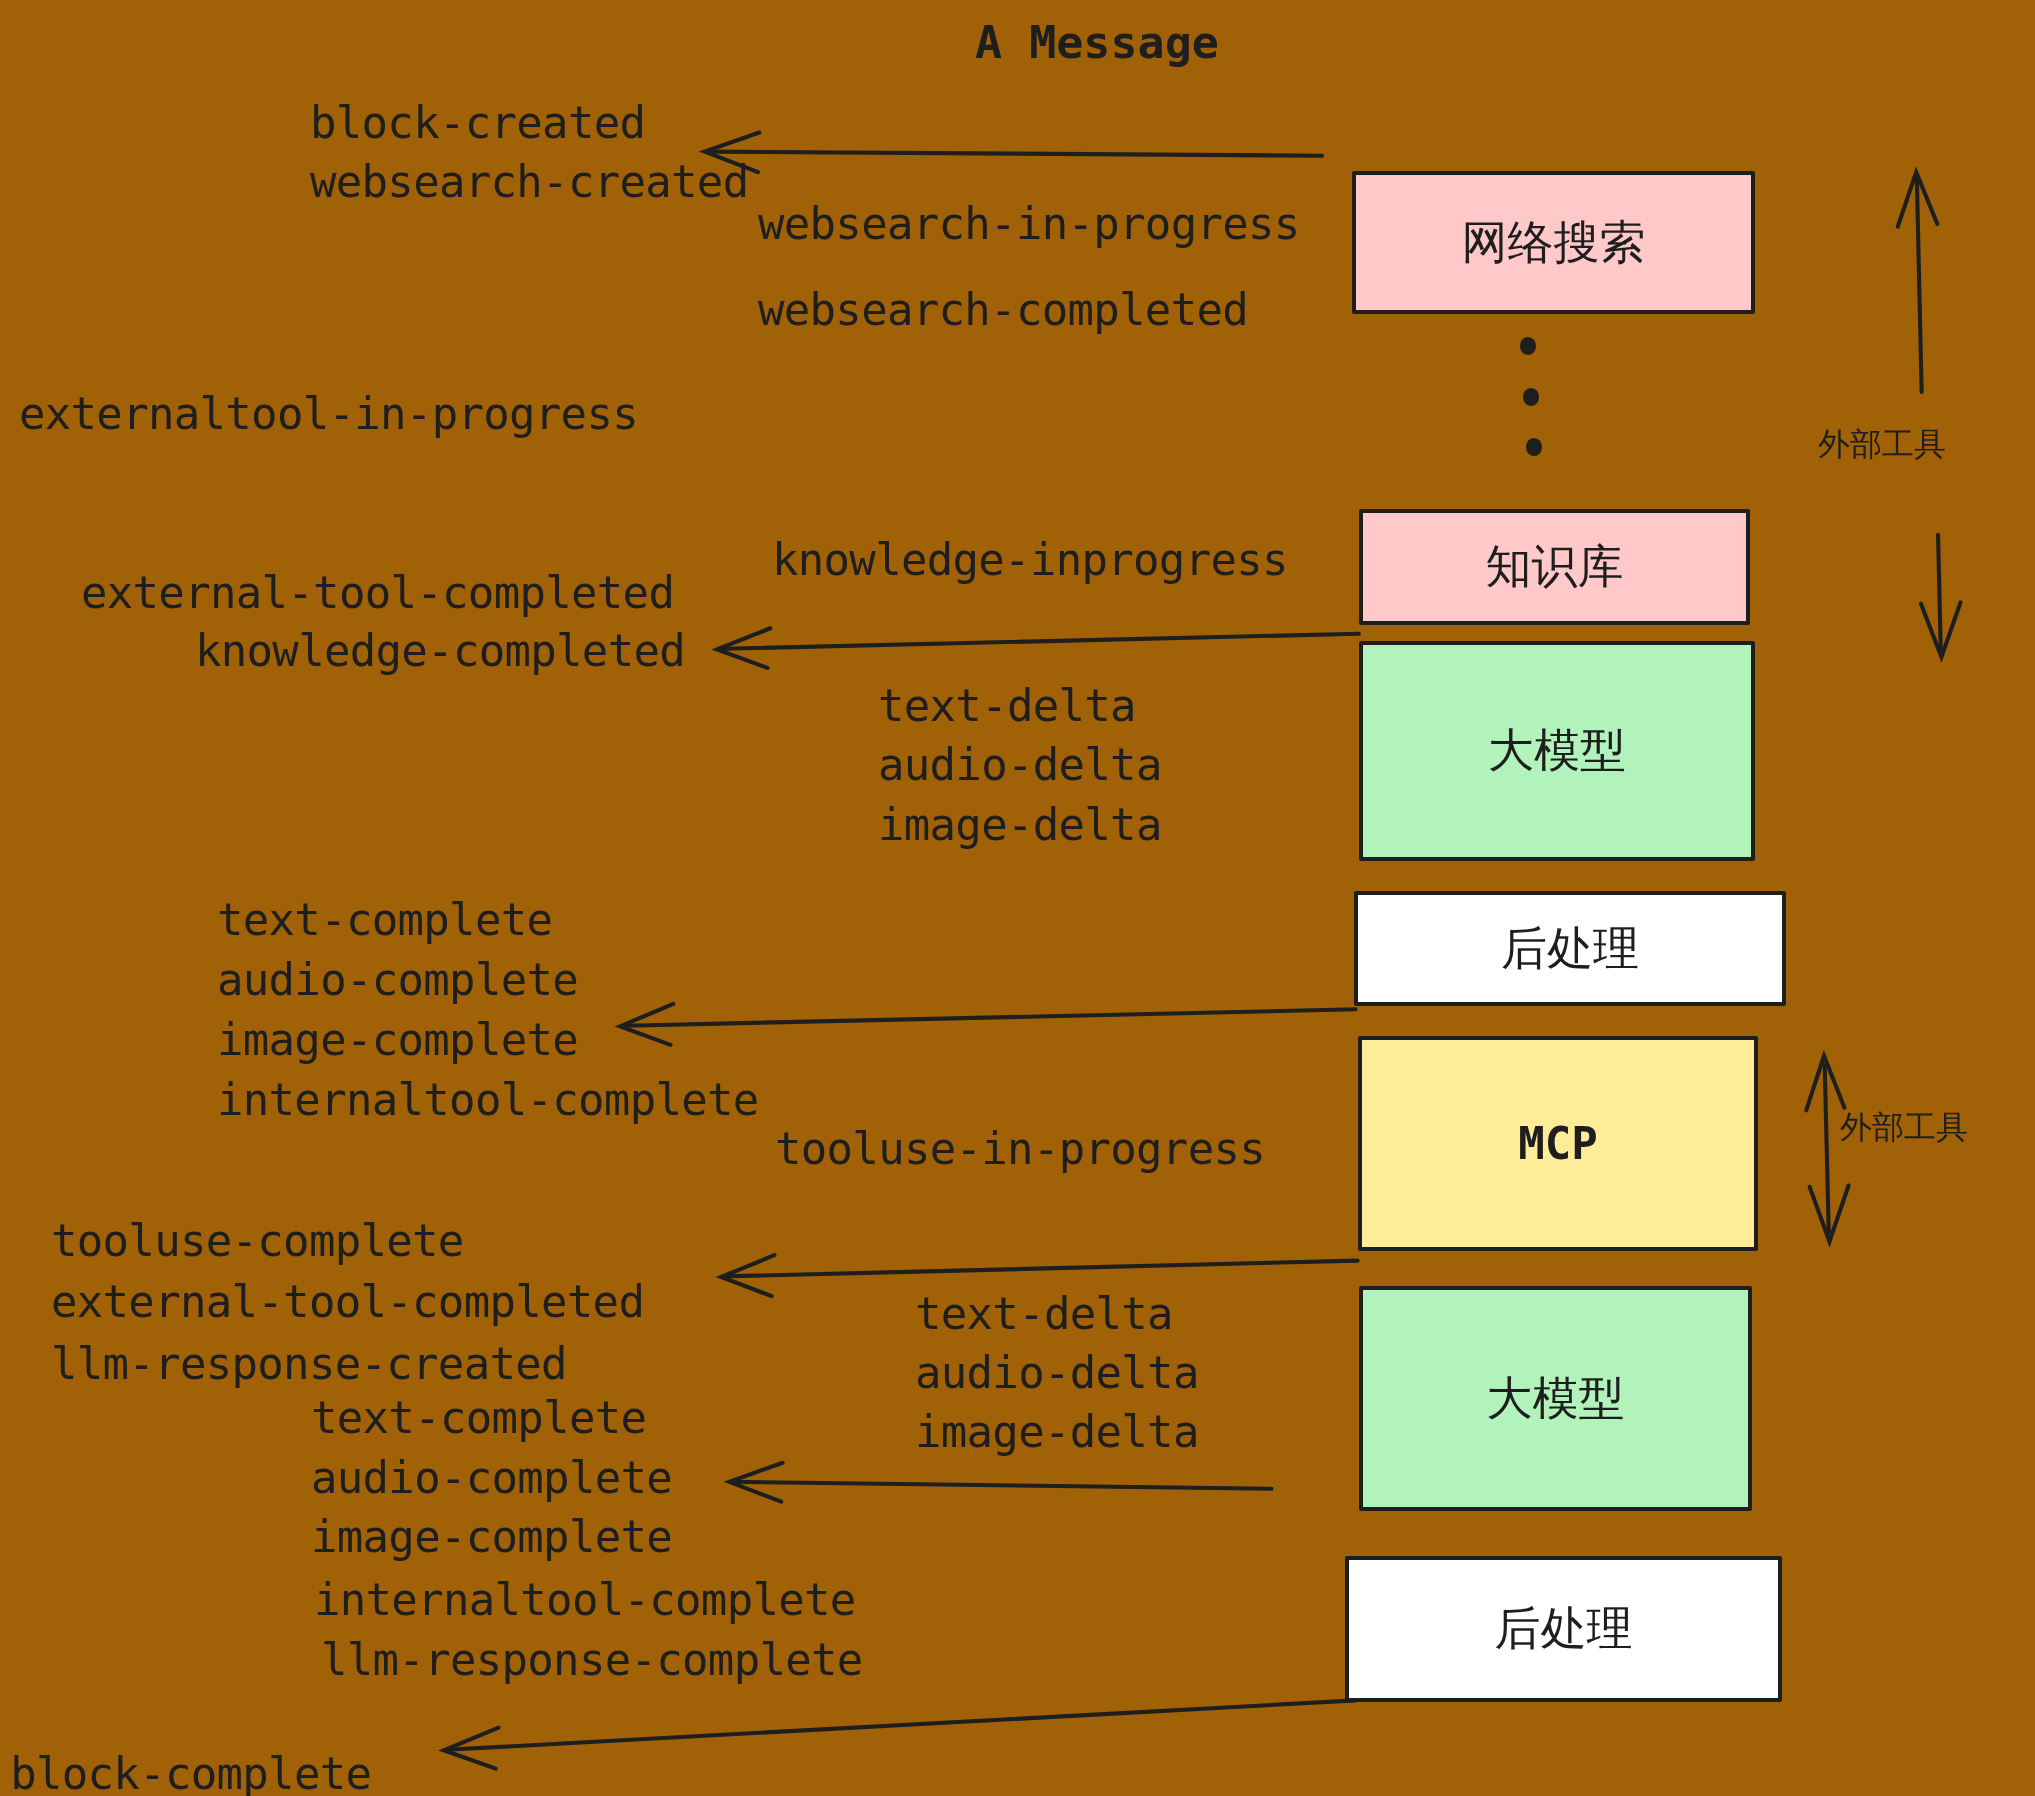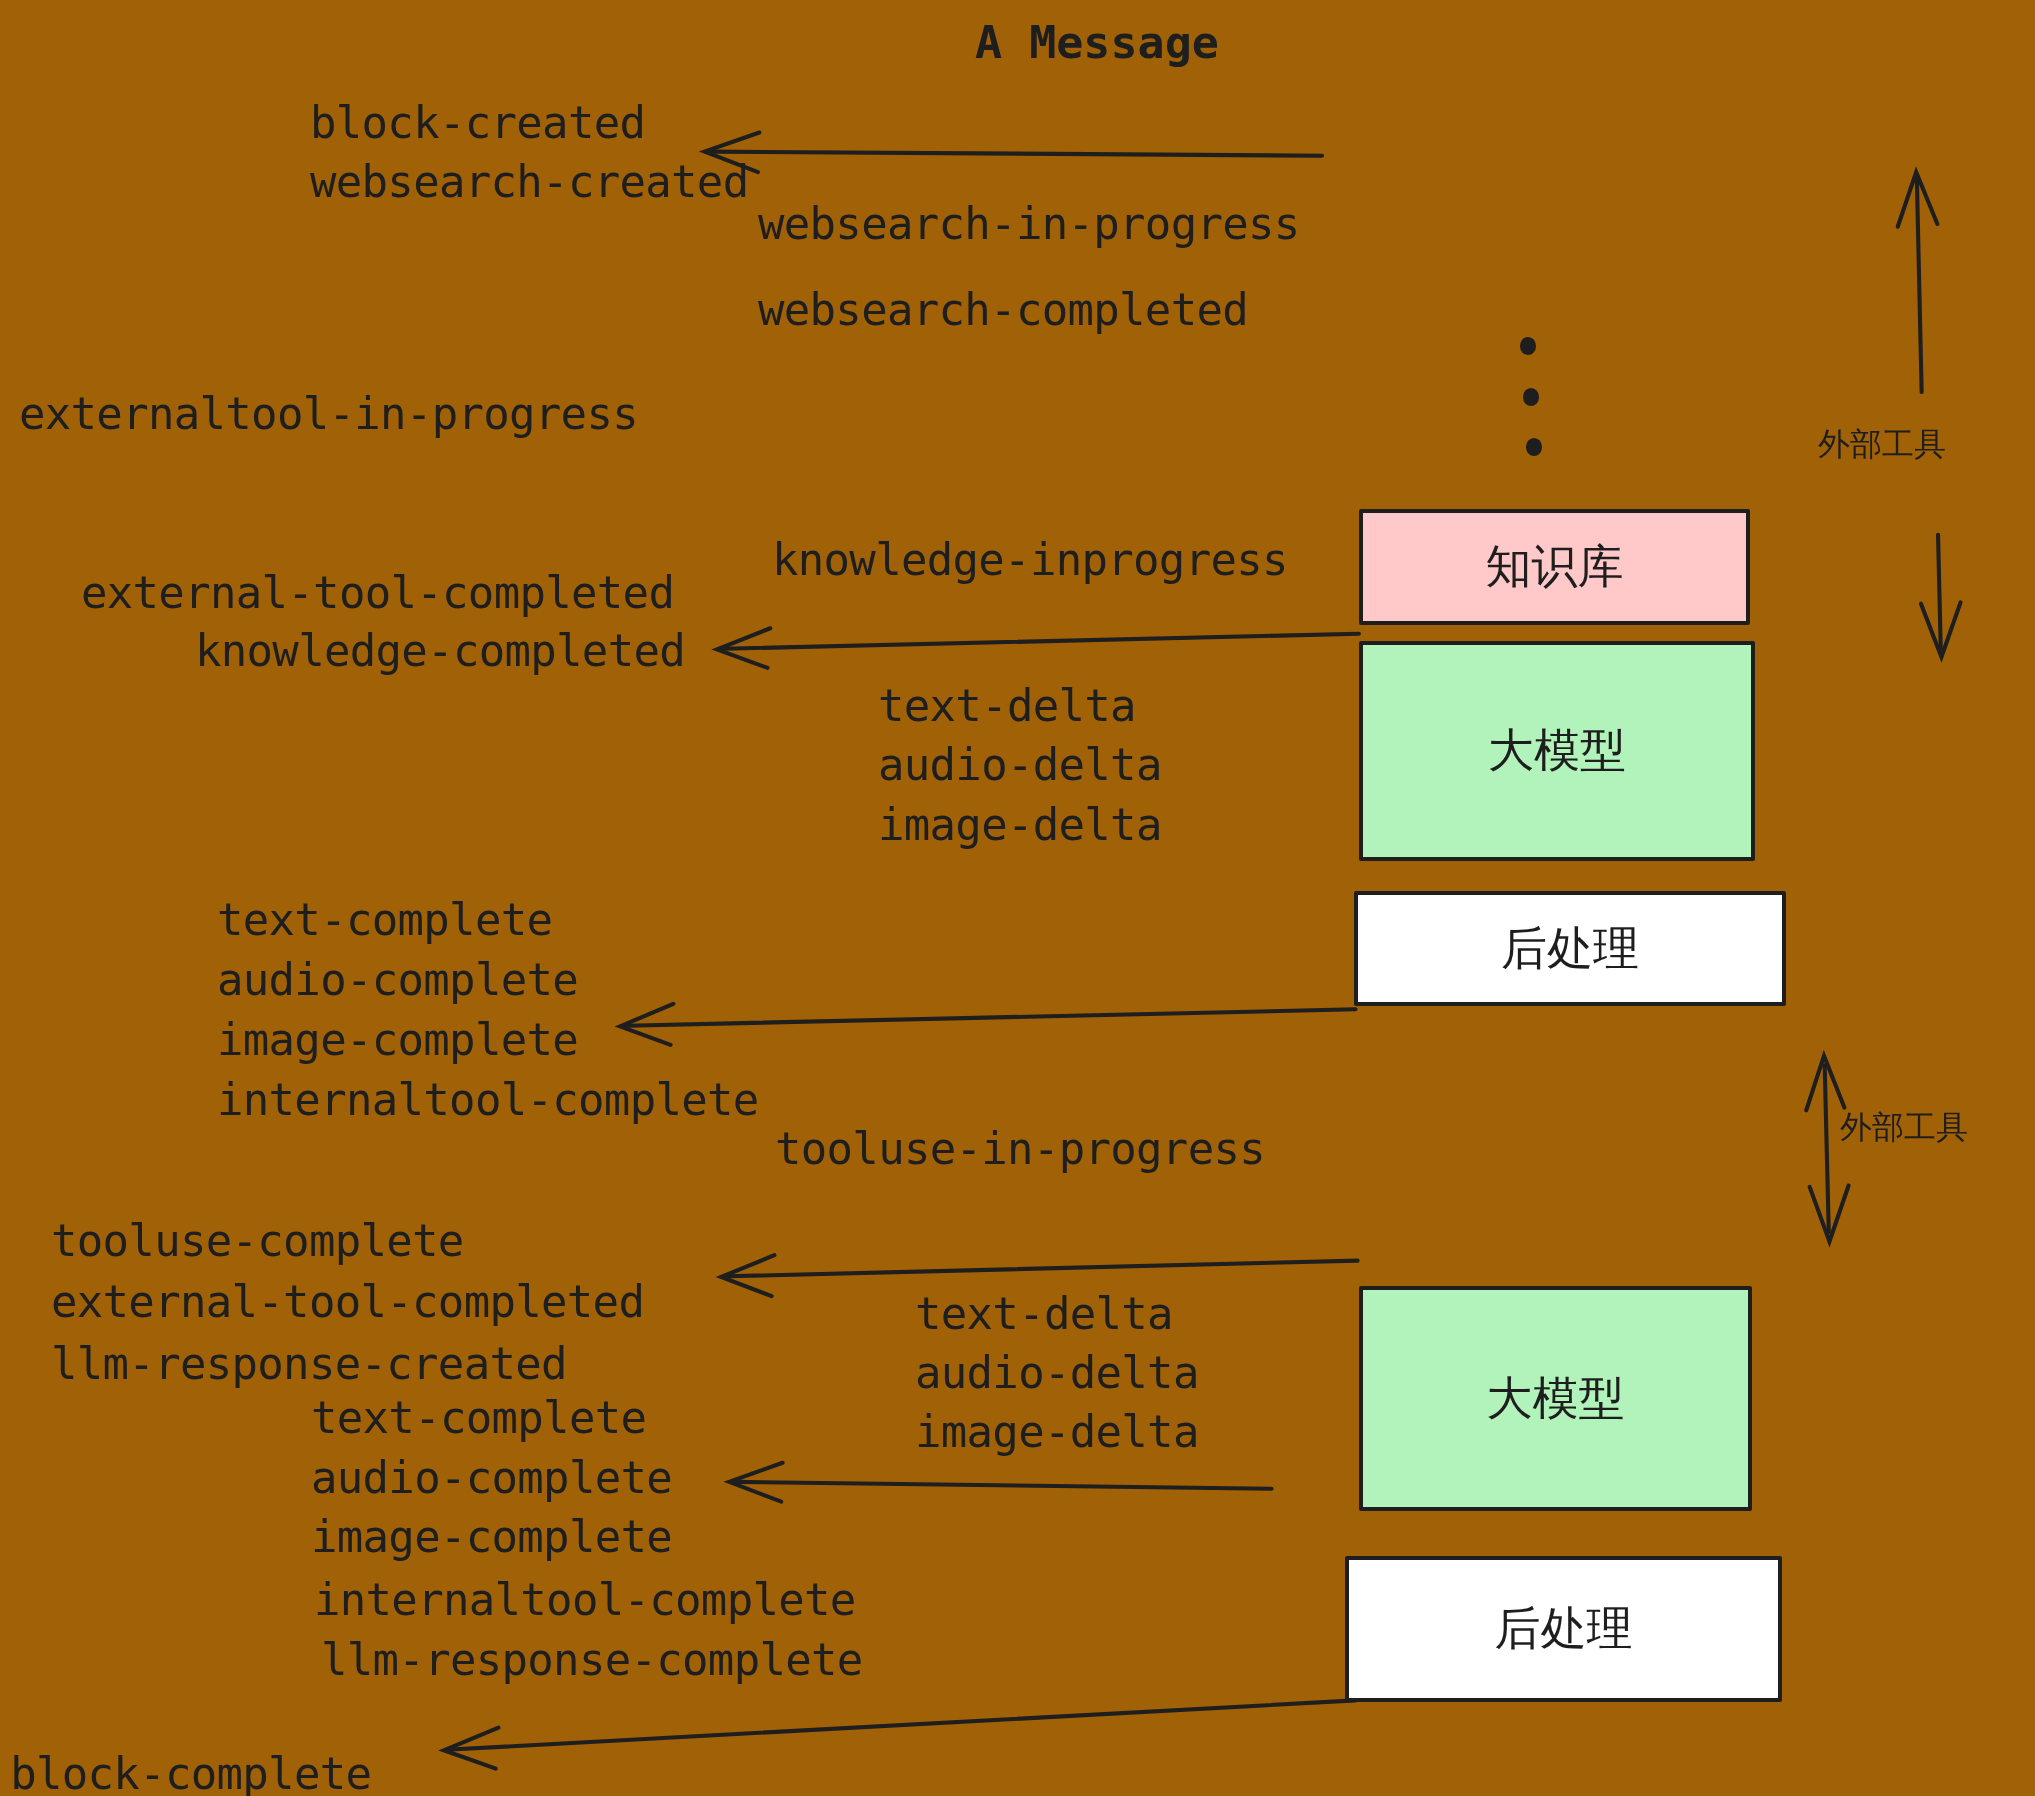--- a/index.html
+++ b/index.html
@@ -94,33 +94,39 @@
       <line x1="2672" y1="1560" x2="2678" y2="1804"></line>
       <polyline points="2645,1626 2671,1546 2701,1622"></polyline>
       <polyline points="2650,1738 2679,1818 2707,1736"></polyline>
     </g>
   </svg>
 
   <div class="dot" style="left:1520px;top:337px;"></div>
   <div class="dot" style="left:1523px;top:388px;"></div>
   <div class="dot" style="left:1526px;top:438px;"></div>
 
+  <div class="box" style="left: 1352px; top: 171px; width: 403px; height: 143px; background: rgb(255, 201, 201);">
+    <span>网络搜索</span>
+  </div>
 
   <div class="box" style="left: 1359px; top: 509px; width: 391px; height: 116px; background: rgb(255, 201, 201); text-align: right;">
     <span>知识库</span>
   </div>
 
   <div class="box" style="left: 1359px; top: 641px; width: 396px; height: 220px; background: rgb(178, 242, 187);">
     <span>大模型</span>
   </div>
 
   <div class="box" style="left: 1354px; top: 891px; width: 432px; height: 115px; background: rgb(255, 255, 255);">
     <span>后处理</span>
   </div>
 
+  <div class="box" style="left: 1358px; top: 1036px; width: 400px; height: 215px; background: rgb(255, 236, 153);">
+    <span class="mono">MCP</span>
+  </div>
 
   <div class="box" style="left: 1359px; top: 1286px; width: 393px; height: 225px; background: rgb(178, 242, 187);">
     <span>大模型</span>
   </div>
 
   <div class="box" style="left: 1345px; top: 1556px; width: 437px; height: 146px; background: rgb(255, 255, 255);">
     <span>后处理</span>
   </div>
 
   <div class="side-label" style="left:1818px;top:423px;">外部工具</div>

